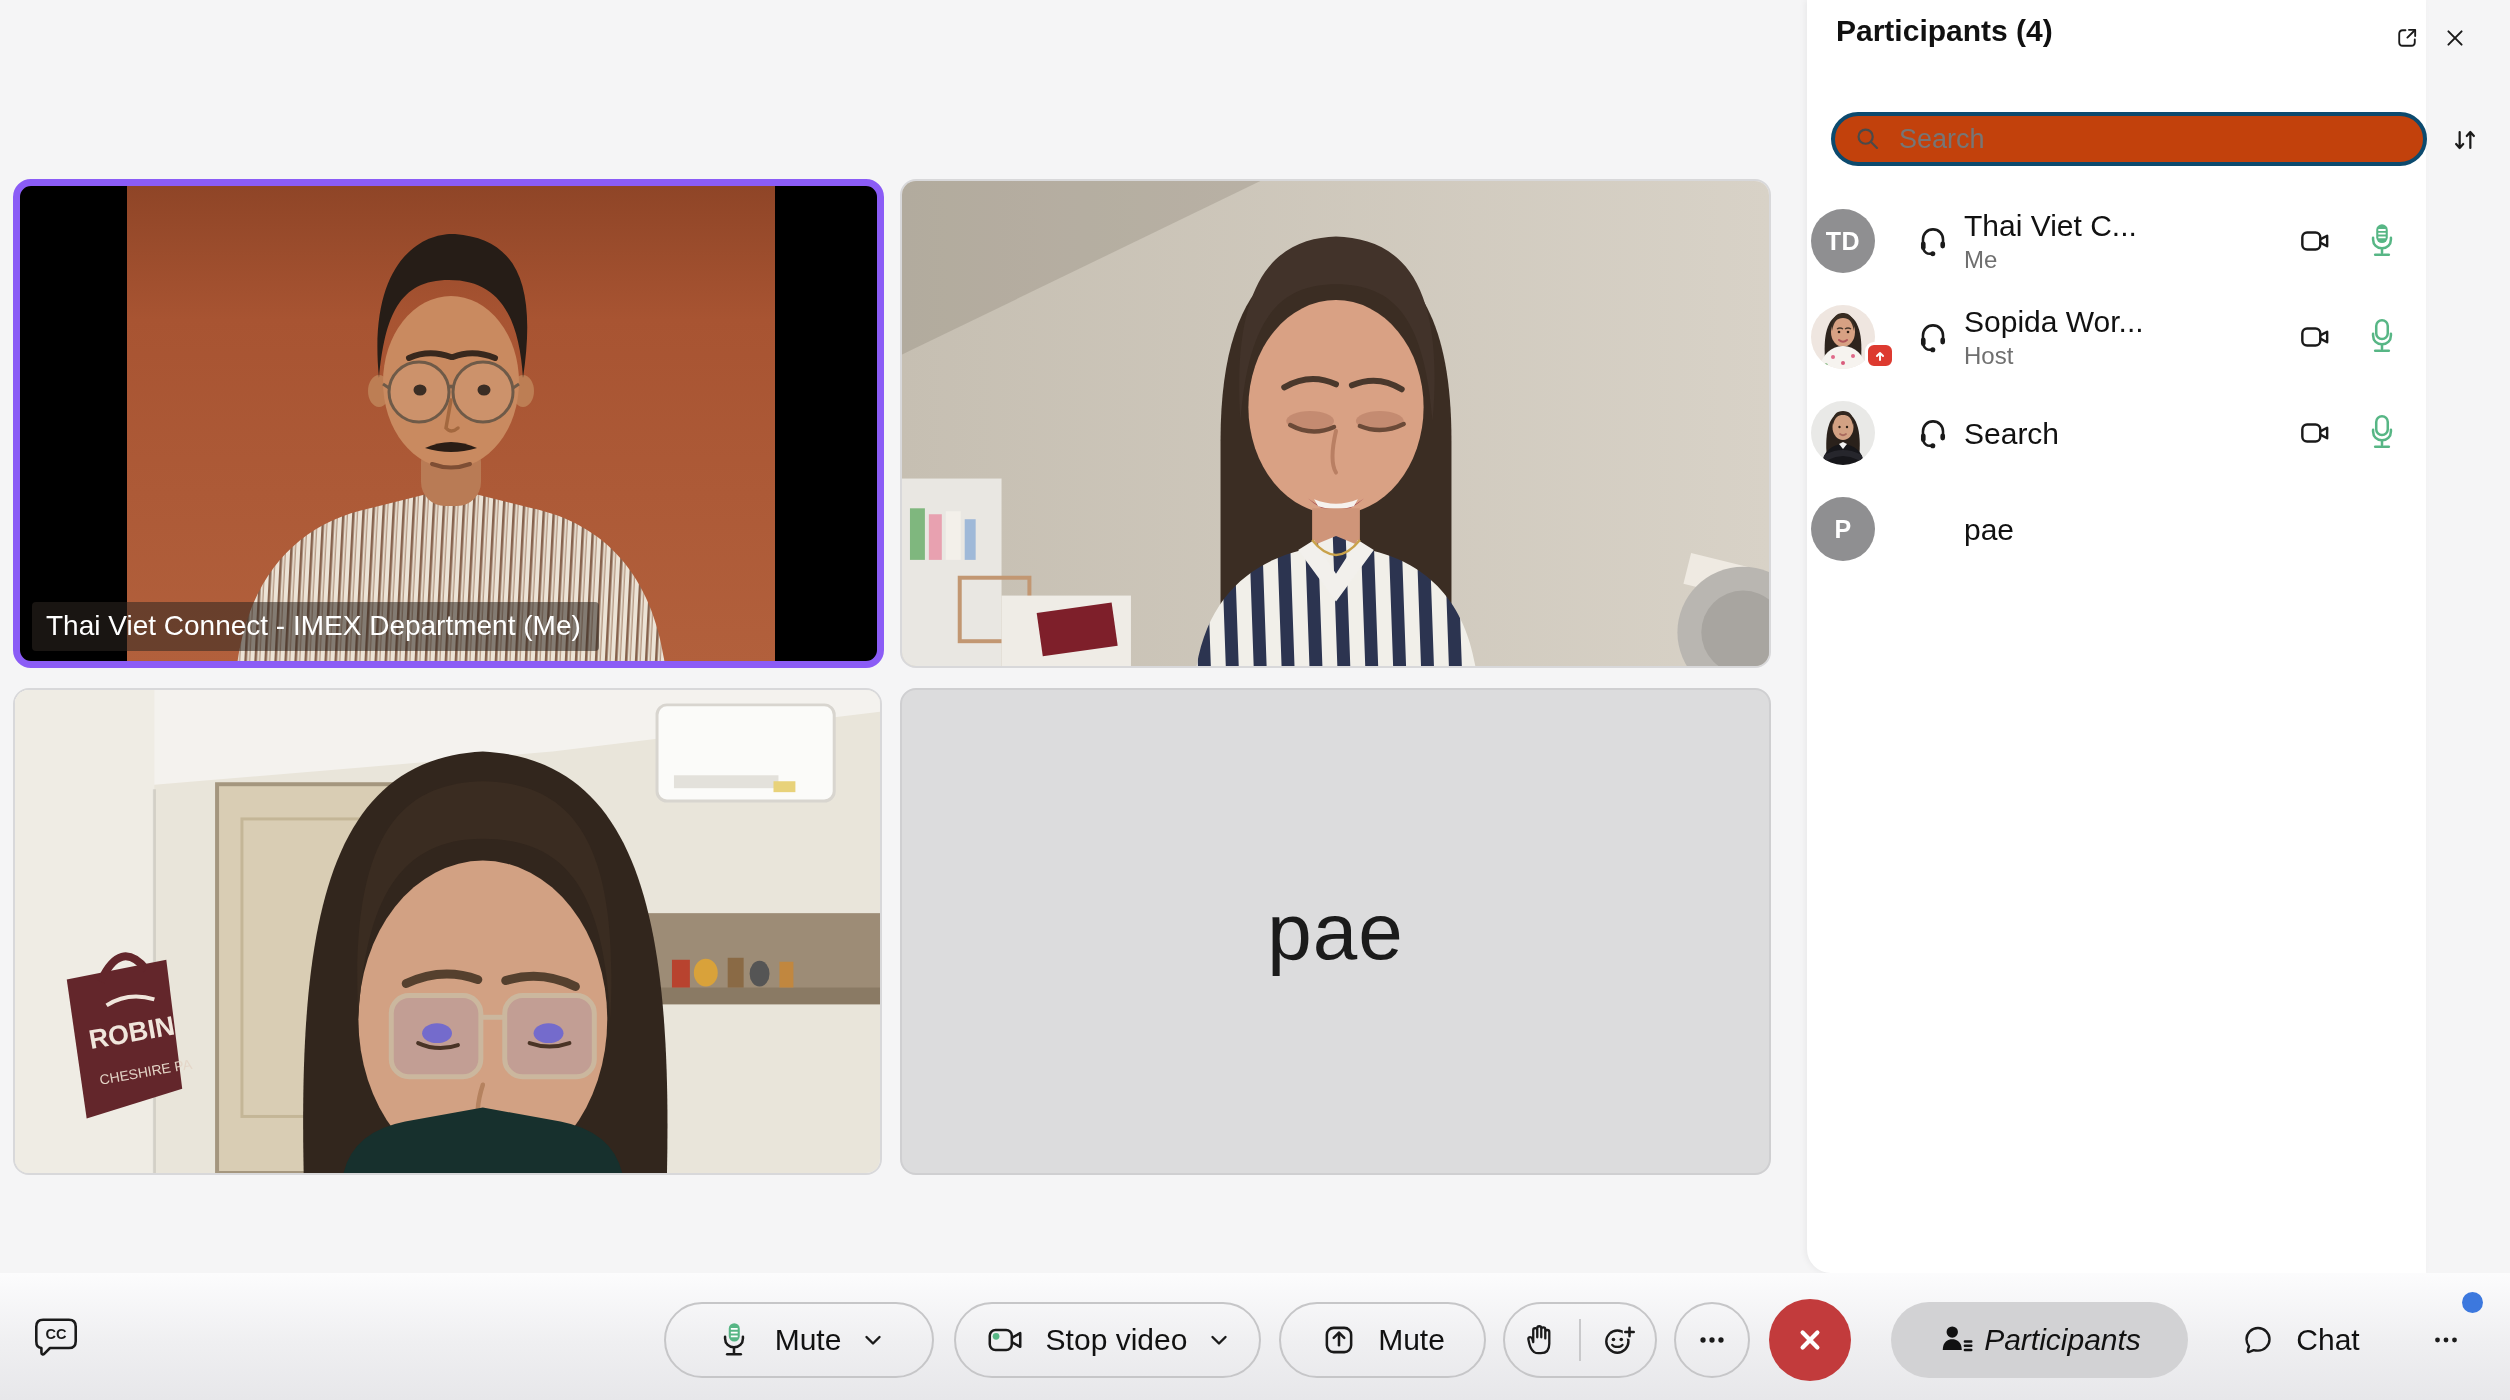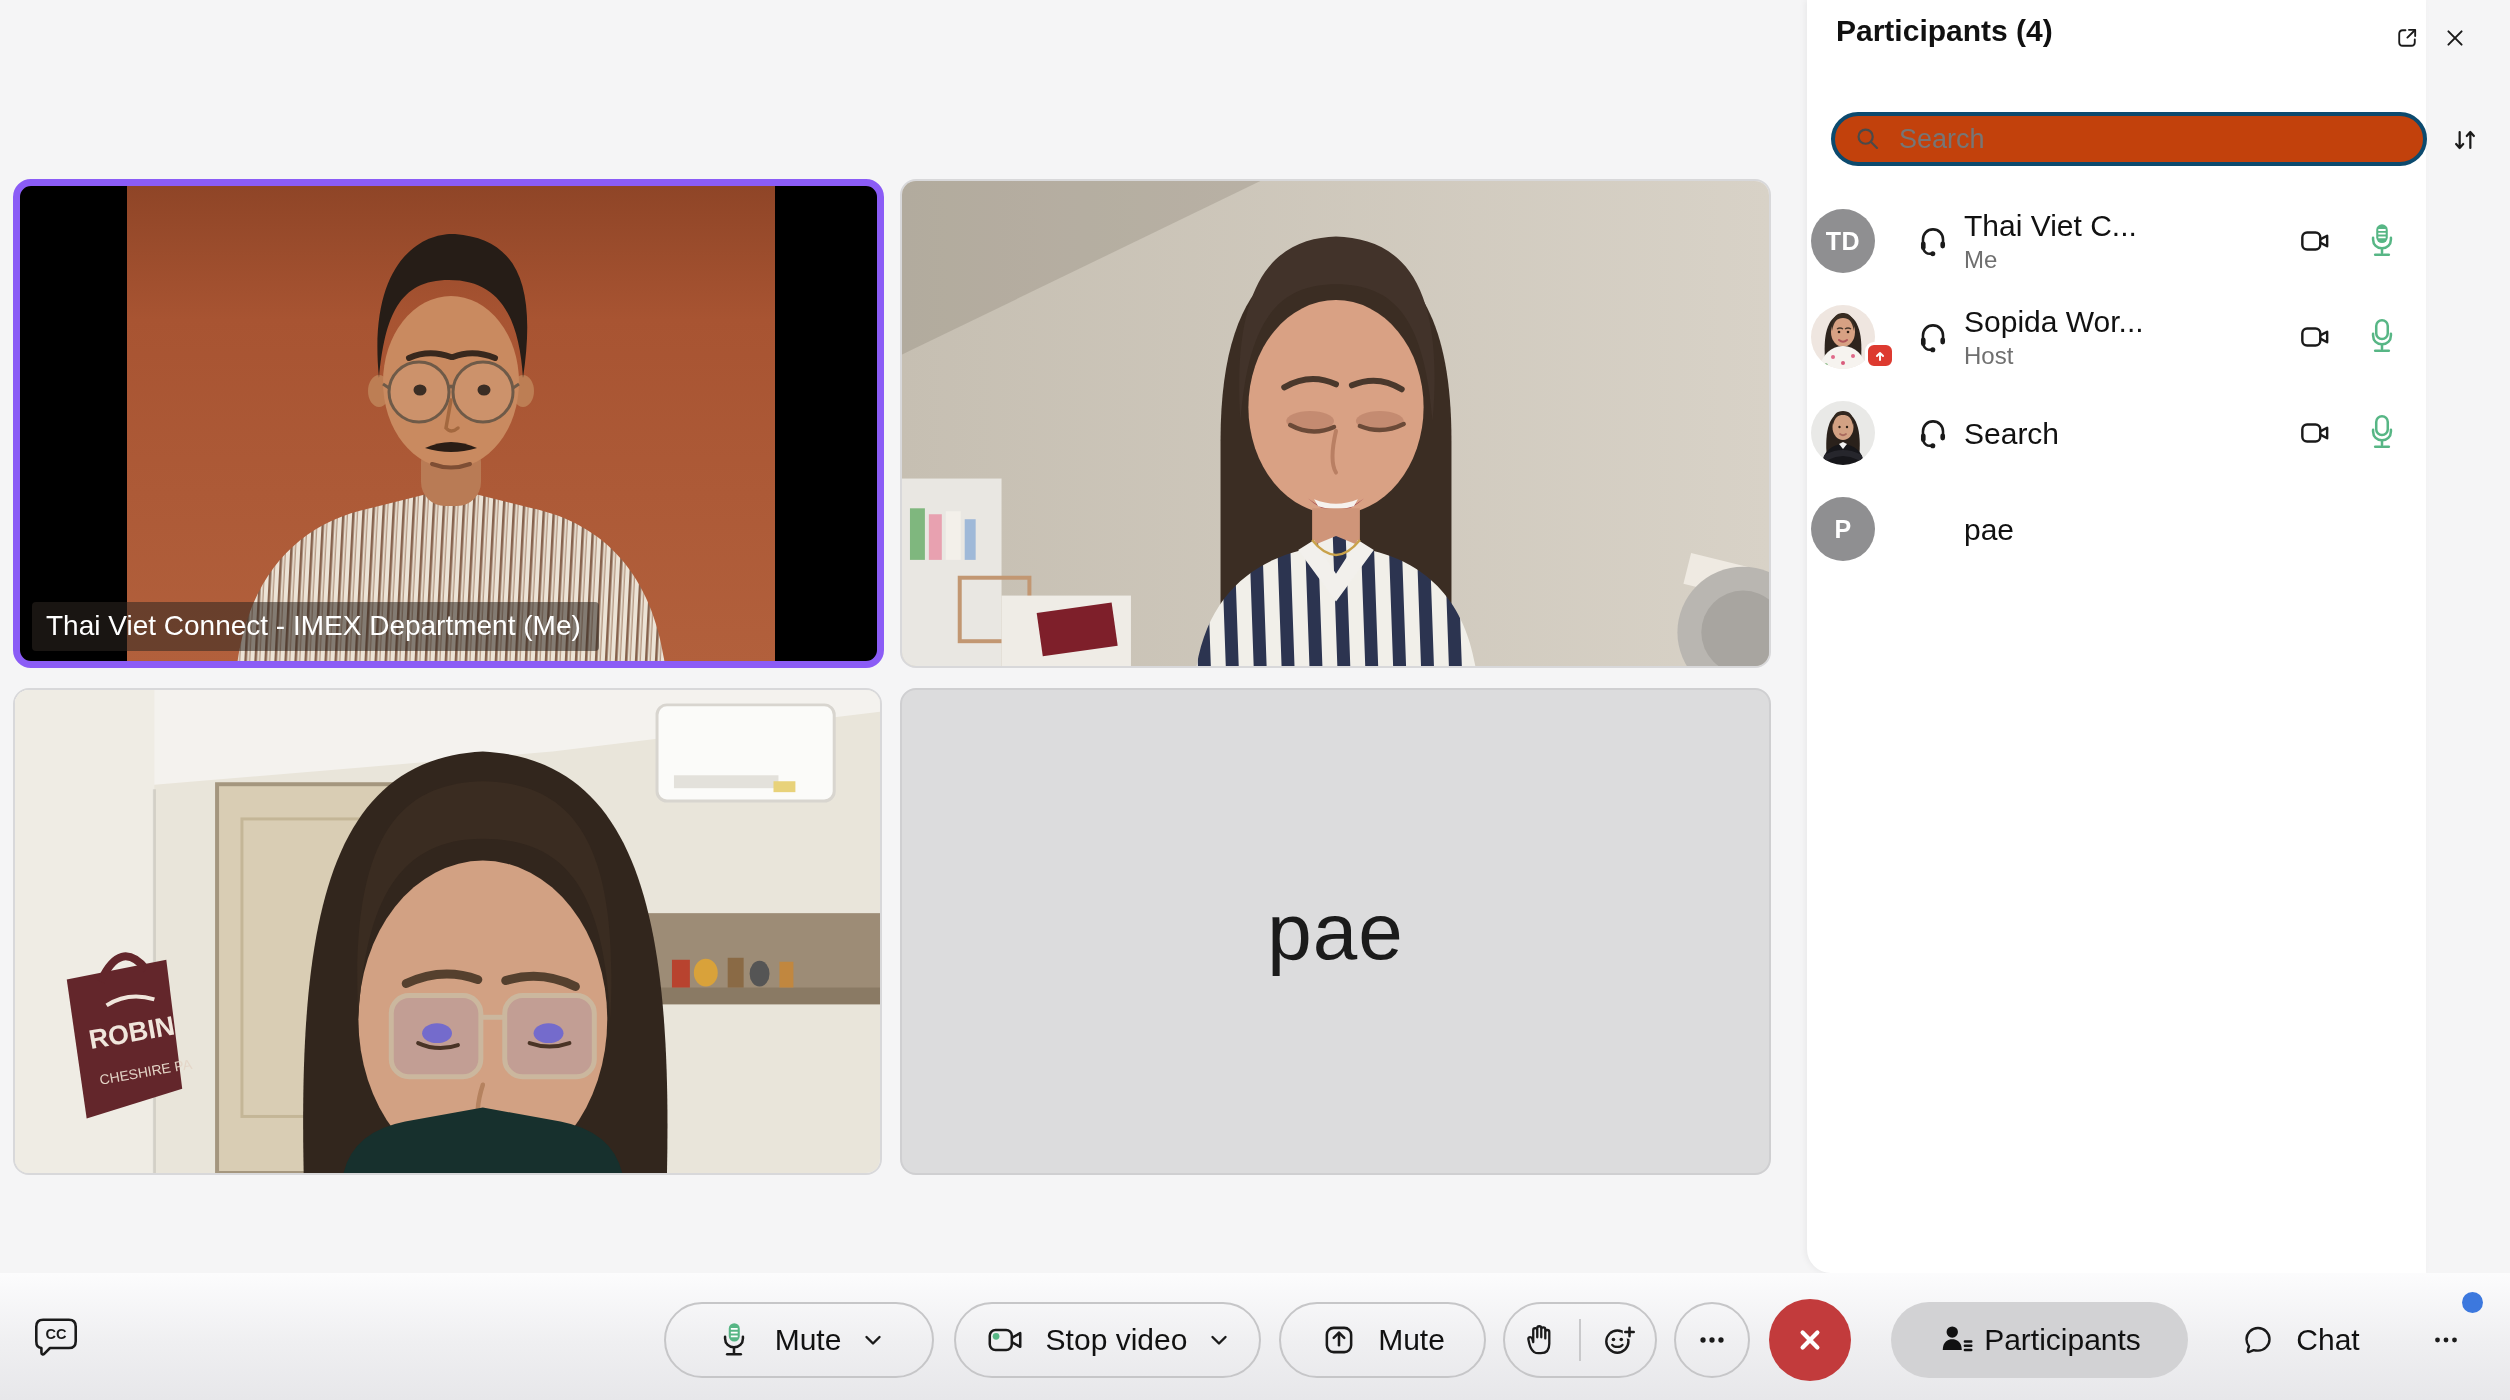--- a/index.html
+++ b/index.html
@@ -59,21 +59,21 @@
   .pill .blabel{font-size:30px;color:#111;white-space:nowrap;}
   #cc-btn{left:26px;top:33px;width:60px;height:60px;}
   #mute-btn{left:664px;width:270px;}
   #stopvideo-btn{left:954px;width:307px;}
   #share-btn{left:1279px;width:207px;}
   #reactions-group{left:1503px;width:154px;}
   .vdiv{width:2px;height:42px;background:#c9c9cb;}
   #more-btn{left:1674px;top:29px;width:76px;height:76px;border:2px solid #c6c6c8;border-radius:50%;}
   #leave-btn{left:1769px;top:26px;width:82px;height:82px;border-radius:50%;background:#c23b3c;}
   #participants-btn{left:1891px;top:29px;width:297px;height:76px;border-radius:40px;
-    background:#d2d2d4;gap:8px;}
+    background:#d2d2d4;gap:8px;font-style:italic;}
   #participants-btn .blabel{font-size:30px;font-weight:500;color:#111;}
   #chat-btn{left:2222px;top:29px;width:156px;height:76px;gap:20px;}
   #chat-btn .blabel{font-size:30px;color:#111;}
   #more-right-btn{left:2408px;top:29px;width:76px;height:76px;}
   #notif-dot{position:absolute;left:2462px;top:1292px;width:21px;height:21px;border-radius:50%;
     background:#3c78de;}
   .ic{display:block;}
 </style>
 </head>
 <body>

